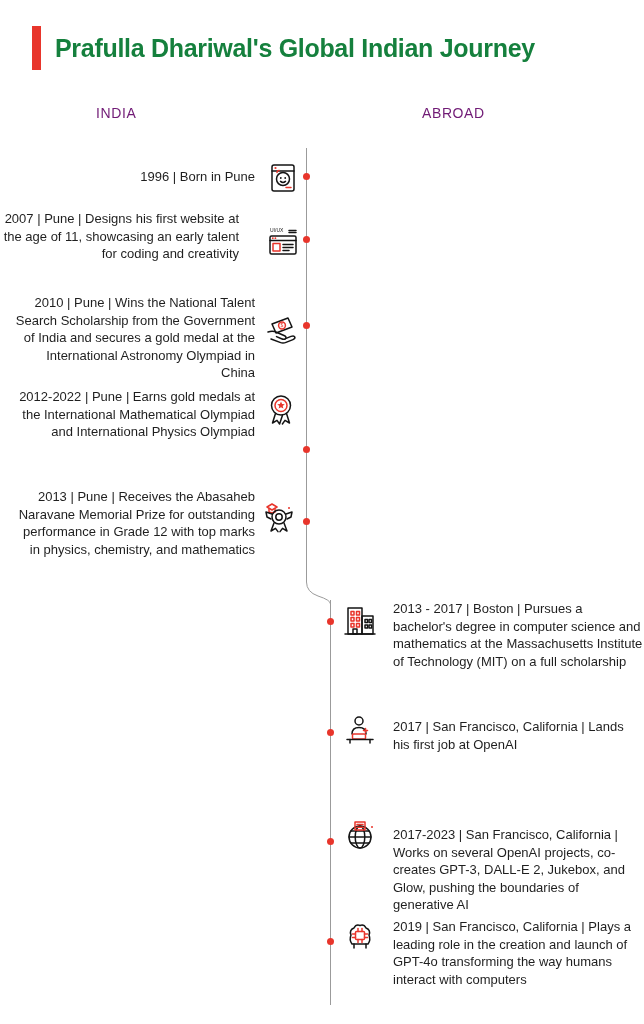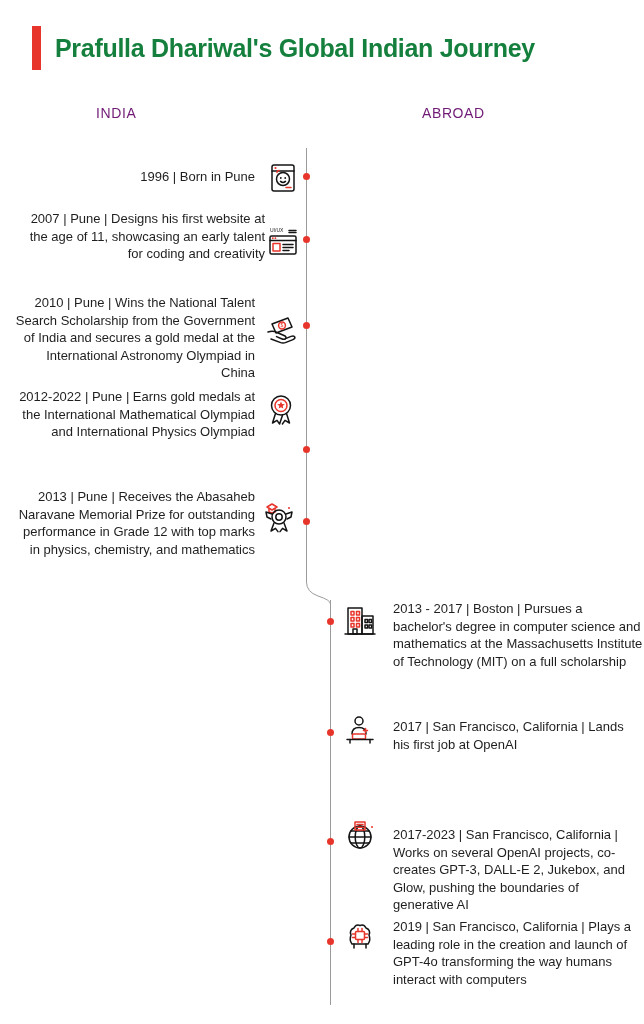--- a/index.html
+++ b/index.html
@@ -144,21 +144,21 @@
       <path class="ln" d="M18.5 23.4 Q21 25.4 23.5 23.4"></path>
       <path class="rd" d="M15 14.6 Q15 12.4 17.2 12.4"></path>
       <line class="rd" x1="24" y1="29.5" x2="29" y2="29.5"></line>
       <circle class="rdf" cx="13.5" cy="10" r="1.1"></circle>
     </svg>
   </div>
 </div>
 <div class="dot" style="left:303px; top:173px;"></div>
 
 <div class="entry left" style="left:0; top:210px; width:303px;">
-  <div class="text" style="top:0; right:38px;">2007 | Pune | Designs his first website at the age of 11, showcasing an early talent for coding and creativity</div>
+  <div class="text" style="top:0; right:64px;">2007 | Pune | Designs his first website at the age of 11, showcasing an early talent for coding and creativity</div>
   <div class="icon-box" style="left:262px; top:12px;">
     <svg viewBox="0 0 42 42" aria-hidden="true">
       <text class="tiny" x="8" y="10" style="font-size:5px;">UI/UX</text>
       <line class="ln" x1="27" y1="8.5" x2="34" y2="8.5"></line>
       <line class="ln" x1="27" y1="10.5" x2="34" y2="10.5"></line>
       <rect class="ln" x="8" y="14" width="26" height="18" rx="1.5"></rect>
       <line class="ln" x1="8" y1="18.5" x2="34" y2="18.5"></line>
       <circle class="rdf" cx="10.8" cy="16.2" r="0.9"></circle>
       <circle class="rdf" cx="13.4" cy="16.2" r="0.9"></circle>
       <rect class="rd" x="11" y="21.5" width="7" height="7.5"></rect>

